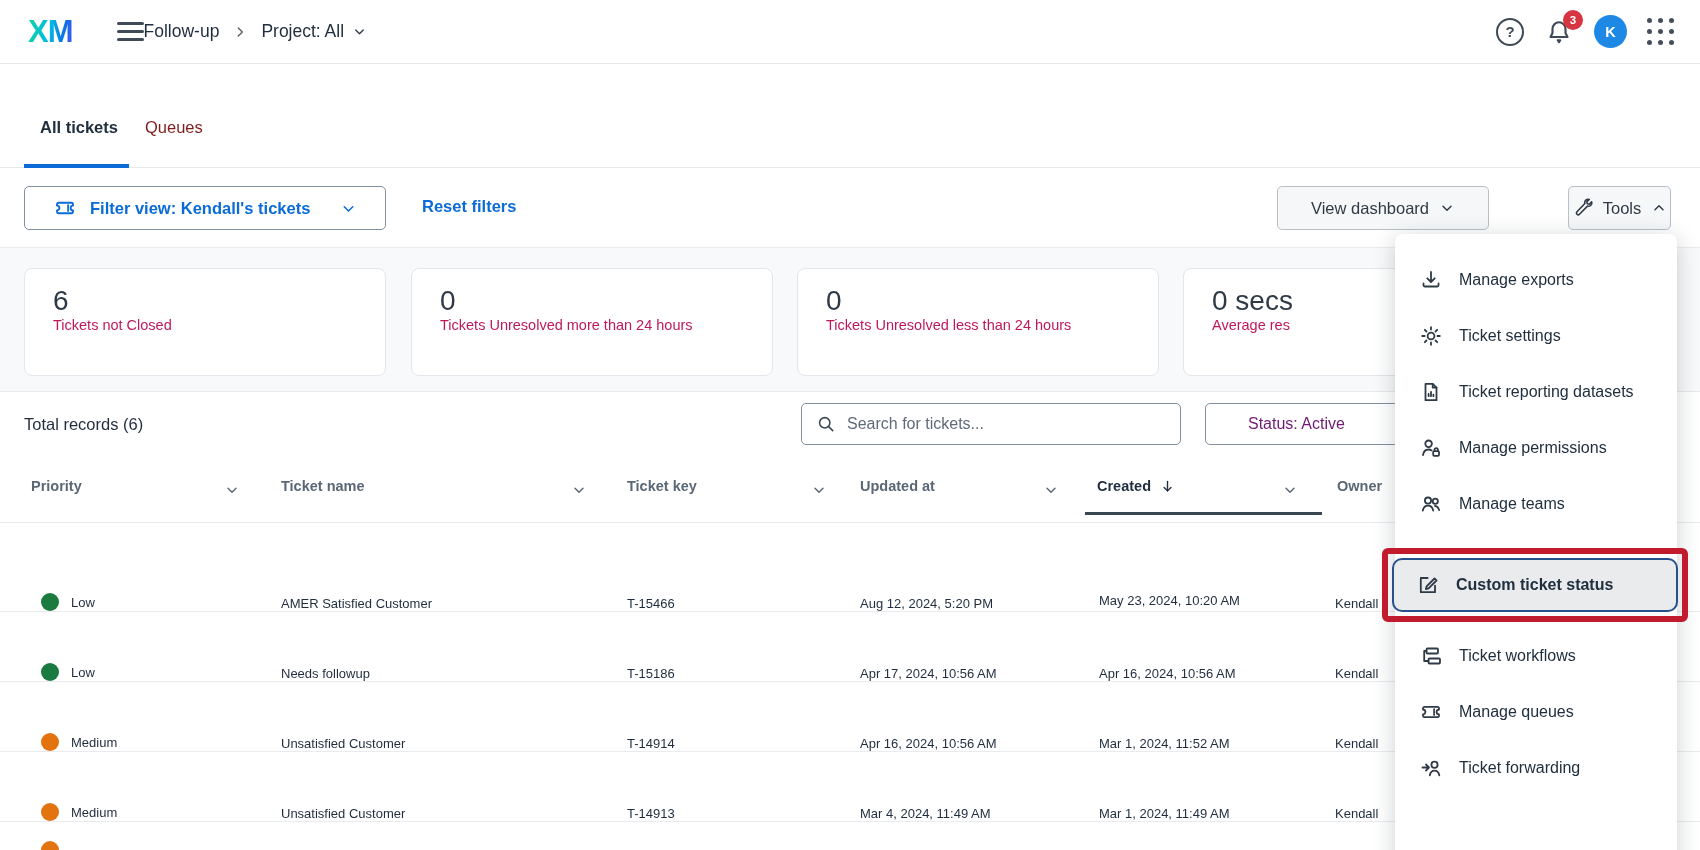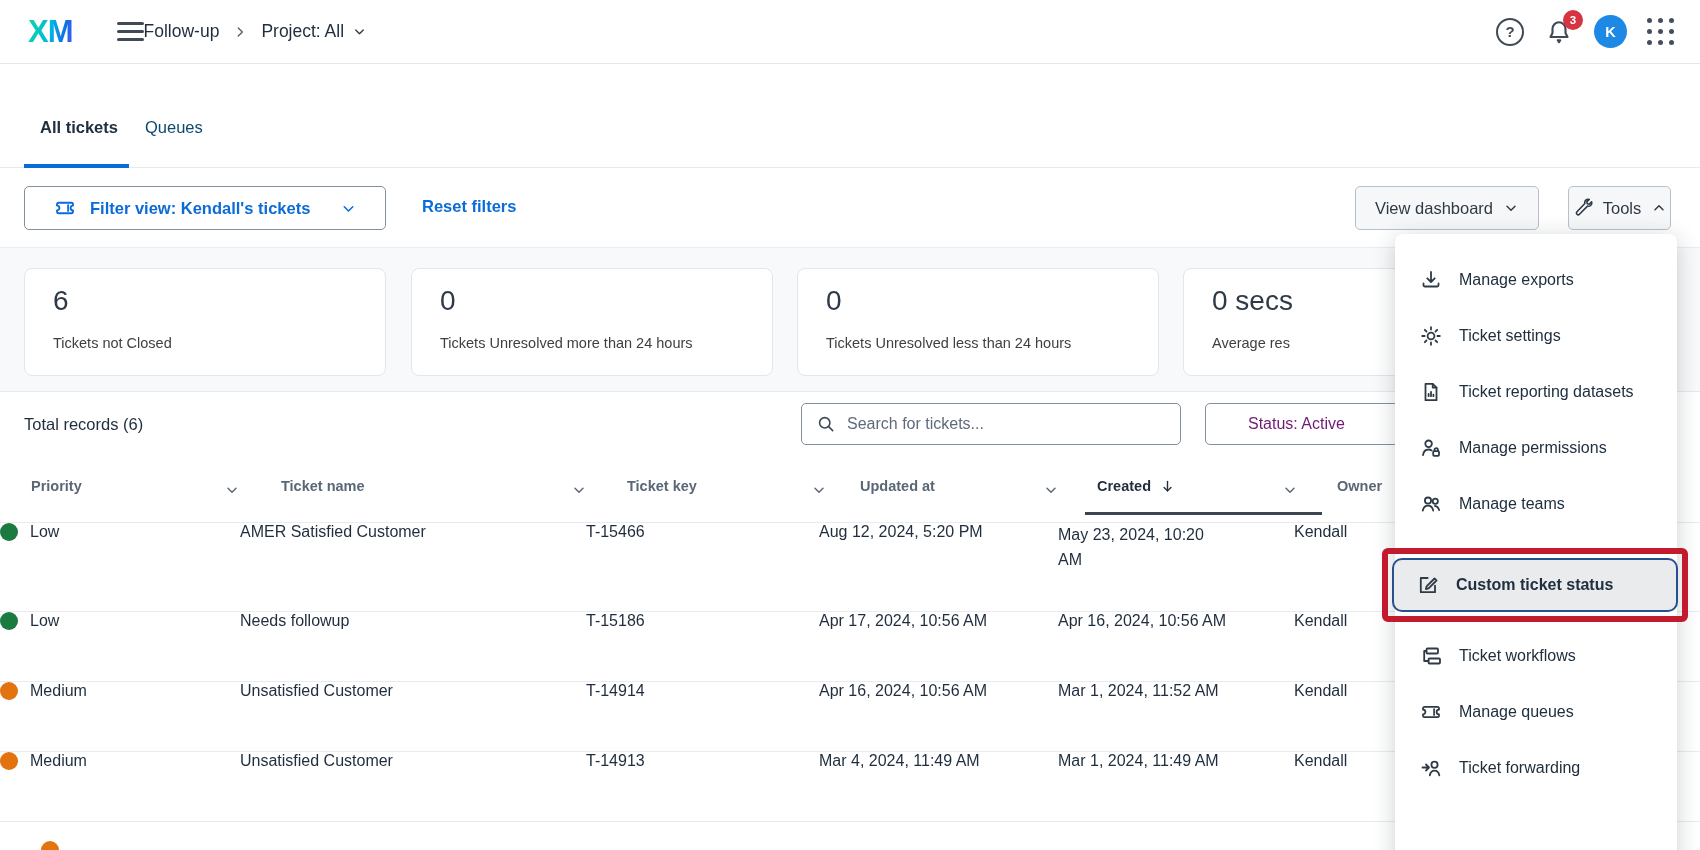--- a/index.html
+++ b/index.html
@@ -27,66 +27,66 @@
            align-items:center; justify-content:center; padding:0 5px; }
   .avatar { width:33px; height:33px; border-radius:50%; background:#1e88e5; color:#fff;
             display:flex; align-items:center; justify-content:center; font-size:14.5px; font-weight:700; cursor:pointer; }
   .grid9 { display:grid; grid-template-columns:repeat(3,5px); grid-gap:6px; cursor:pointer; }
   .grid9 i { width:5px; height:5px; border-radius:50%; background:#454f5c; }
 
   
   .tabs { position:absolute; top:100px; left:0; width:1700px; height:68px; border-bottom:1px solid #e8eaec; }
   .tab { position:absolute; top:18px; font-size:16.5px; cursor:pointer; }
   .tab-active { left:40px; color:#20303f; font-weight:700; }
-  .tab-idle { left:145px; color:#0c4a6e; }
+  .tab-idle { left:145px; color:#7f1d1d; }
   .tab-underline { position:absolute; left:24px; top:64px; width:105px; height:3.5px; background:#0b6cd8; }
 
   
   .filter-row { position:absolute; top:186px; left:0; width:1700px; height:44px; }
   .filter-btn { position:absolute; left:24px; top:0; width:362px; height:44px; border:1px solid #82909e;
                 border-radius:5px; background:#fff; display:flex; align-items:center; padding:0 28px;
                 color:#0b6cd8; font-size:16.5px; font-weight:600; cursor:pointer; }
   .filter-btn .lbl { margin-left:13px; }
   .filter-btn .chev { margin-left:auto; display:flex; }
   .reset-link { position:absolute; left:422px; top:11px; color:#0b6cd8; font-size:16.5px; font-weight:600; cursor:pointer; }
   .gray-btn { position:absolute; top:0; height:44px; background:#f6f7f8; border:1px solid #b9c0c8;
               border-radius:5px; display:flex; align-items:center; justify-content:center; gap:10px;
               font-size:16.5px; color:#2f3a47; cursor:pointer; }
-  .btn-dashboard { left:1355px; width:184px; }
+  .btn-dashboard { left:1277px; width:212px; }
   .btn-tools { left:1568px; width:103px;text-align:right; }
 
   
   .stats-band { position:absolute; top:247px; left:0; width:1700px; height:145px; background:#f8f9fa;
                 border-top:1px solid #ececee; border-bottom:1px solid #e7e9eb; }
   .card { position:absolute; top:20px; width:362px; height:108px; background:#fff; border:1px solid #e3e6ea;
           border-radius:8px; padding:16px 0 0 28px; }
   .card .val { font-size:28px; color:#2f3a47; }
-  .card .lab { margin-top:18px; font-size:14.5px; color:#404040; white-space:nowrap; overflow:hidden; }
+  .card .lab { font-size:14.5px; color:#be185d; white-space:nowrap; overflow:hidden; }
   .card1 { left:24px; } .card2 { left:411px; } .card3 { left:797px; } .card4 { left:1183px; }
 
   
   .total-records { position:absolute; left:24px; top:415px; font-size:16.5px; color:#1f2d3d; }
   .search-box { position:absolute; left:801px; top:403px; width:380px; height:42px; border:1px solid #82909e;
                 border-radius:5px; background:#fff; display:flex; align-items:center; padding:0 14px; gap:11px; }
   .search-box input { border:none; outline:none; flex:1; font-size:16px; color:#1f2d3d;
                       font-family:"Liberation Sans", sans-serif; background:transparent; }
   .search-box input::placeholder { color:#5f6b7a; opacity:1; }
   .status-chip { position:absolute; left:1205px; top:403px; width:262px; height:42px; border:1px solid #82909e;
                  border-radius:5px; background:#fff; display:flex; align-items:center; padding:0 0 0 42px;
                  font-size:16px; color:#701a75; white-space:nowrap; overflow:hidden; cursor:pointer; }
 
   
   .thead { position:absolute; top:470px; left:0; width:1700px; height:52px; }
   .th { position:absolute; top:8px; font-size:14.5px; font-weight:700; color:#5a6876; cursor:pointer; }
   .th-sorted { color:#1f2d3d; display:flex; align-items:center; gap:9px; }
   .th-chev { position:absolute; top:12px; cursor:pointer; display:flex; }
   .sort-underline { position:absolute; left:1085px; top:42px; width:237px; height:2.5px; background:#3c4653; }
   .tbody { position:absolute; top:522px; left:0; width:1700px; border-top:1px solid #e9ebee; }
-  .trow { display:flex; align-items:flex-start; border-bottom:1px solid #e9ebee;
-          height:70px; font-size:16px; color:#1f2d3d; cursor:pointer; }
+  .trow { display:flex; align-items:flex-end; padding-left:41px; border-bottom:1px solid #e9ebee;
+          height:70px; font-size:13px; color:#1f2d3d; cursor:pointer; }
   .trow.tall { height:89px; }
   .cell { white-space:nowrap; overflow:hidden; }
   .cell-priority { width:240px; display:flex; align-items:center; gap:12px; }
   .cell-name { width:346px; }
   .cell-key { width:233px; }
   .cell-updated { width:239px; }
   .cell-created { width:236px; }
   .cell-owner { flex:1; }
   .tall .cell-created { white-space:normal; max-width:236px; }
   .tall .cell-created .inner { display:inline-block; max-width:158px; line-height:1.55; }

